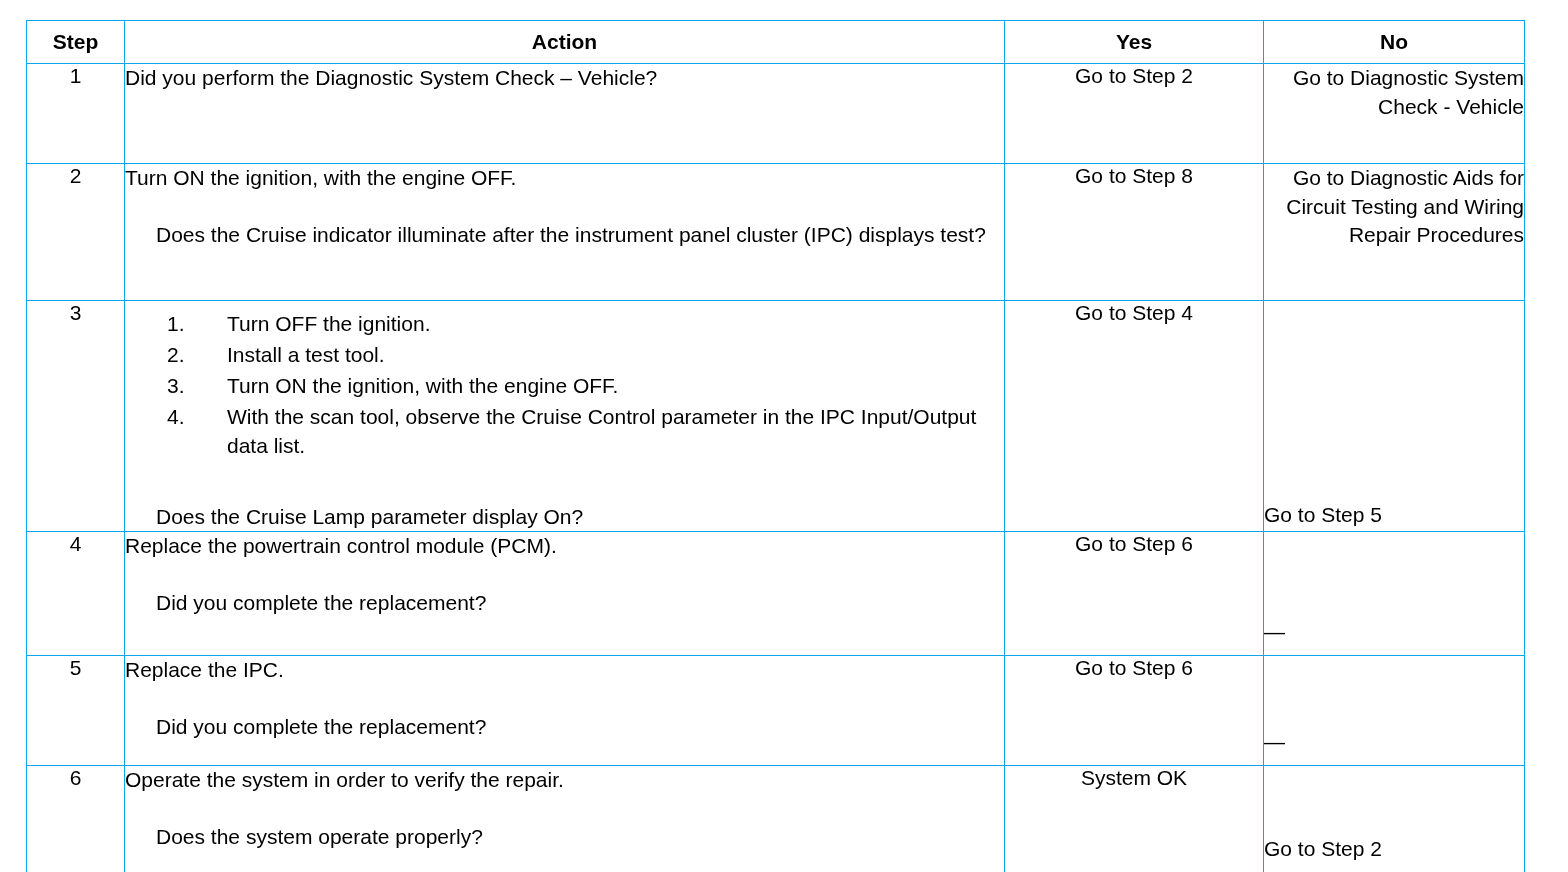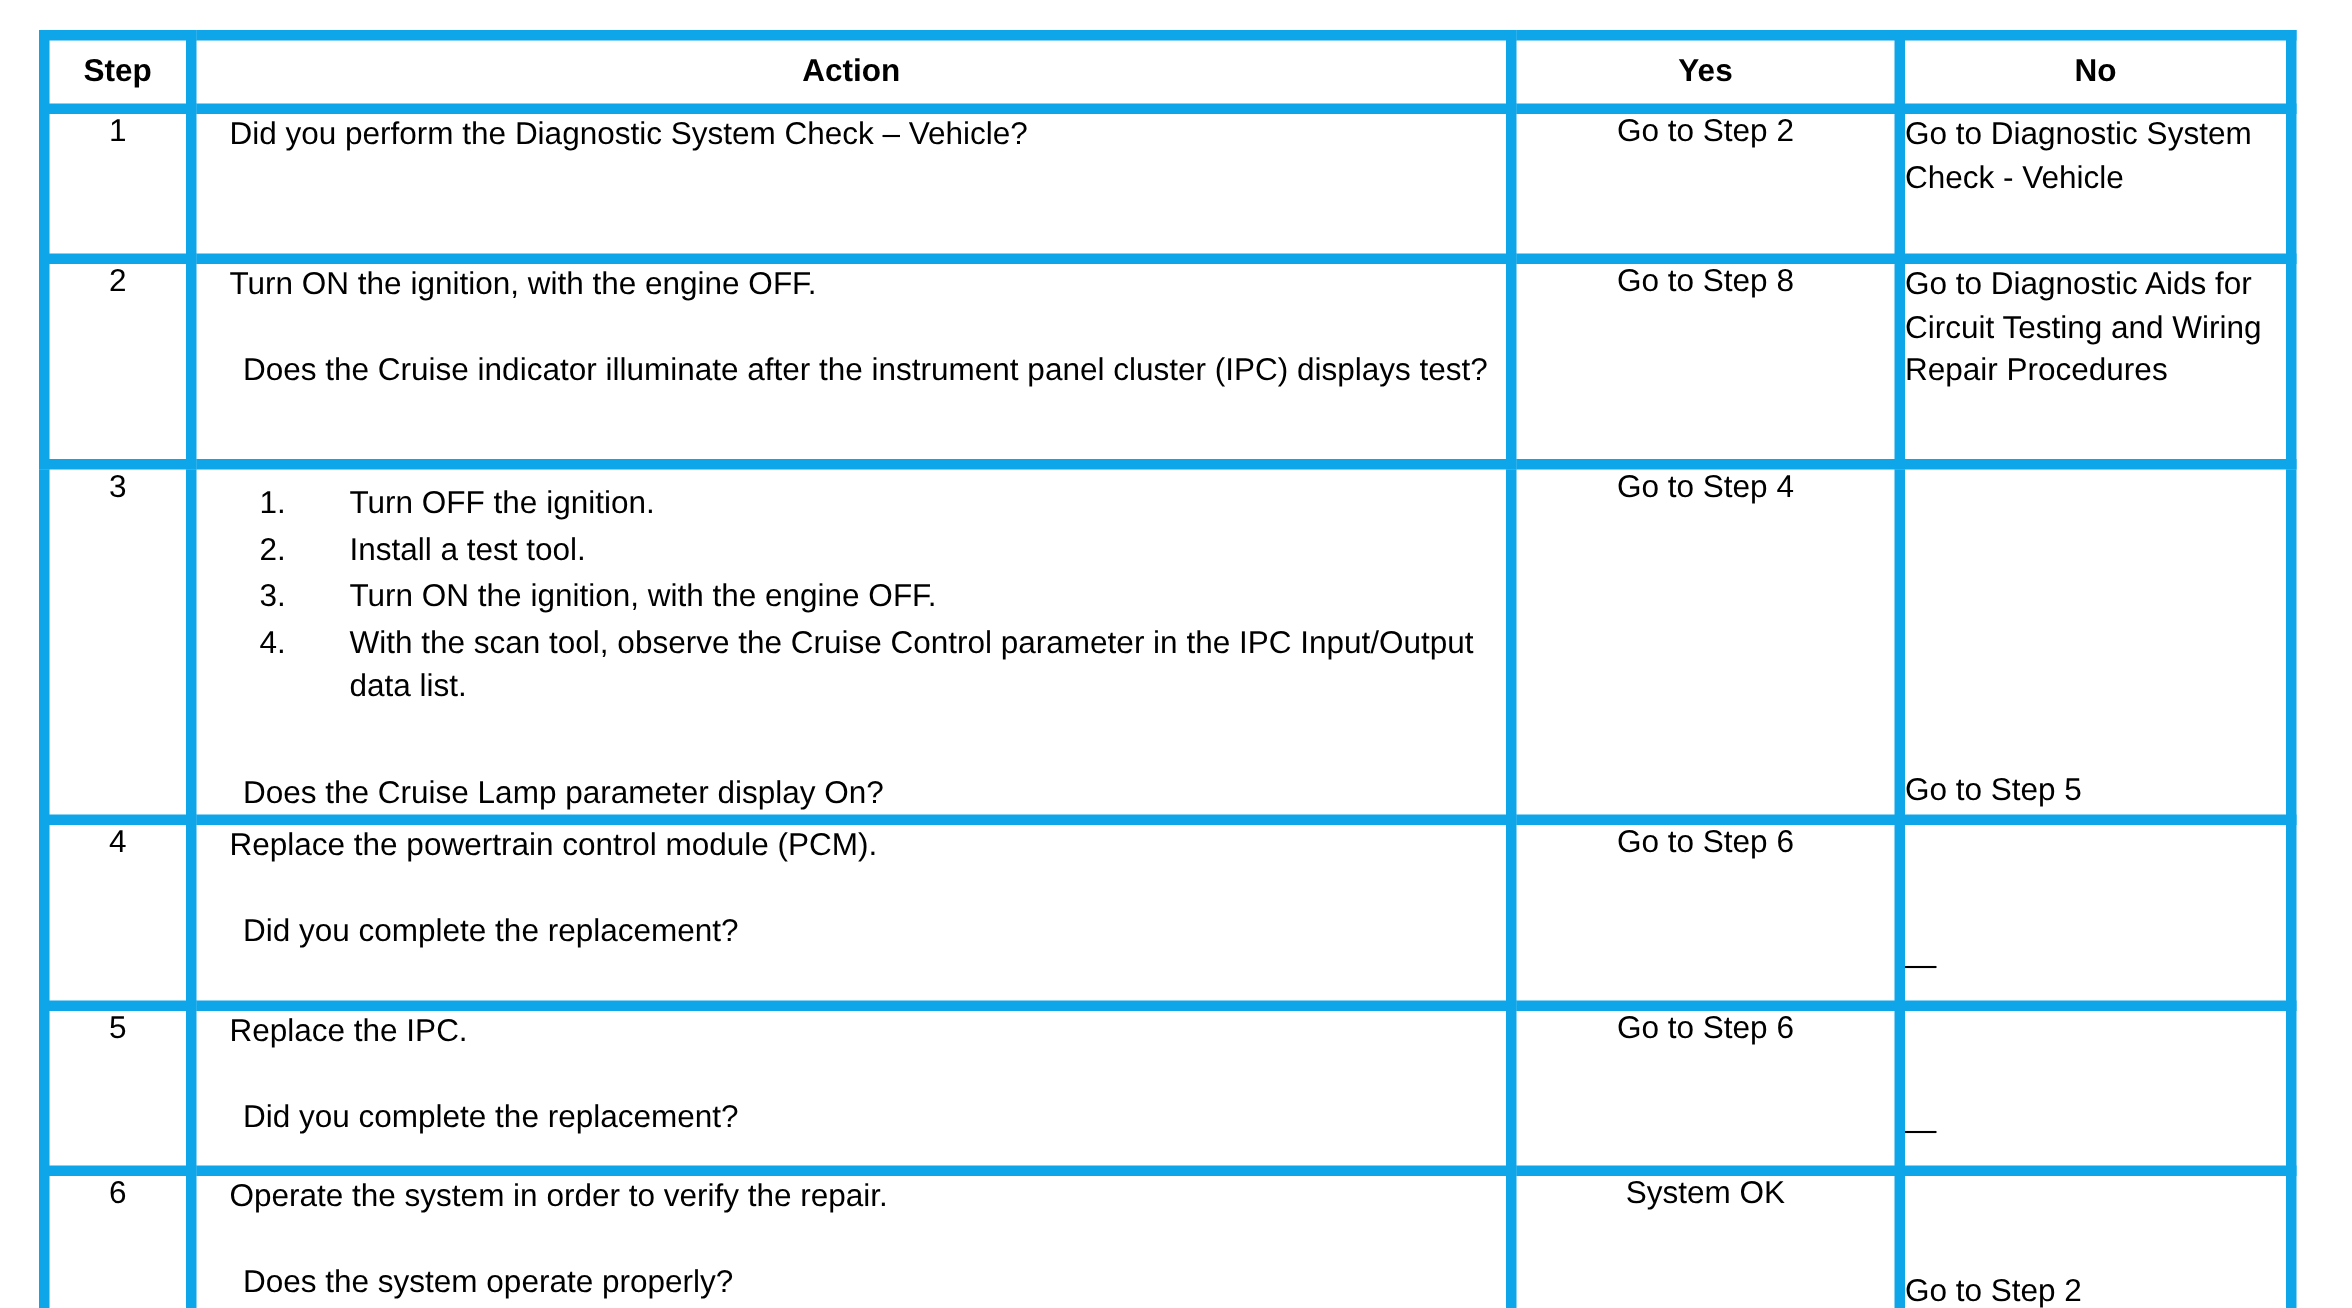--- a/index.html
+++ b/index.html
@@ -27,21 +27,21 @@
     left: 26px;
     top: 20px;
     width: 1498px;
     border-collapse: collapse;
     table-layout: fixed;
     background: #ffffff;
   }
 
   .diag-table td,
   .diag-table th {
-    border: 7px solid #0ea5e9;
+    border: 1px solid #0ea5e9;
     padding: 0;
     vertical-align: top;
     background: #ffffff;
   }
 
   
   col.col-step   { width: 98px; }
   col.col-action { width: 880px; }
   col.col-yes    { width: 259px; }
   col.col-no     { width: 261px; }
@@ -78,34 +78,34 @@
   .cell-yes {
     vertical-align: bottom;
     text-align: center;
     font-size: 21px;
     font-stretch: condensed;
     padding-bottom: 9px;
   }
 
   .cell-no {
     vertical-align: top;
-    text-align: left;
+    text-align: right;
     font-size: 21px;
     font-stretch: condensed;
     line-height: 1.36;
     padding: 7px 6px 6px 7px;
   }
   .cell-no.align-center-bottom {
     vertical-align: bottom;
     text-align: left;
     padding-bottom: 9px;
   }
 
   
-  .action-lead { display: block; margin-left: 22px; }
+  .action-lead { display: block; }
   .action-spacer { display: block; height: 28px; }
   .action-question { display: block; margin-left: 31px; }
 
   .action-list {
     list-style: none;
     margin: 0 0 0 0;
     padding: 0;
   }
   .action-list li {
     position: relative;

